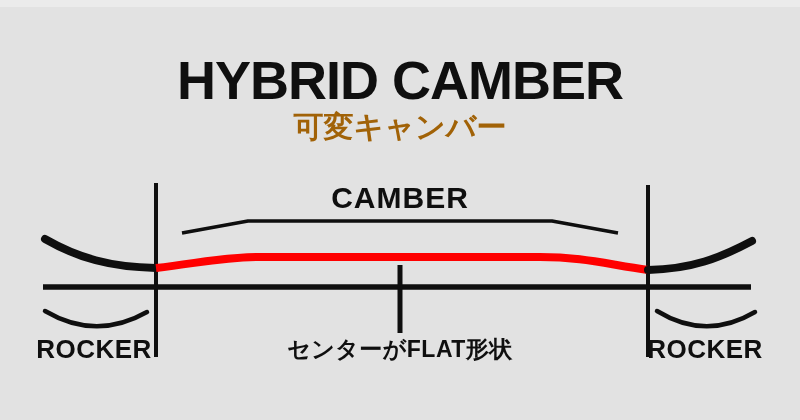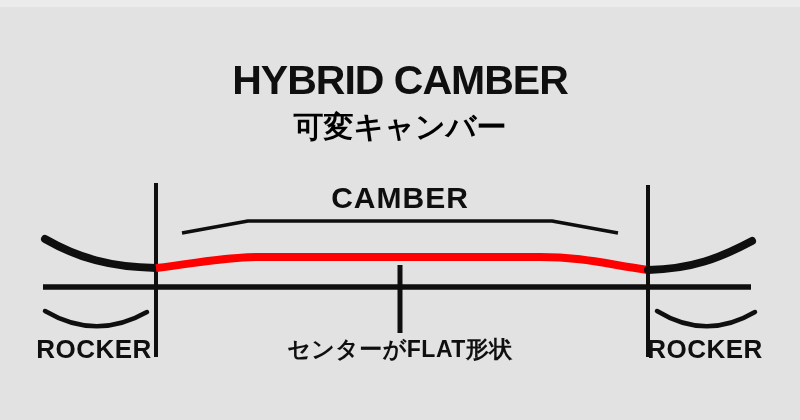--- a/index.html
+++ b/index.html
@@ -28,37 +28,37 @@
     top: 0; left: 0;
     width: 100%;
     text-align: center;
   }
   .title {
     margin: 0;
     position: absolute;
     top: 50px;
     left: 0;
     width: 100%;
-    font-size: 41px;
+    font-size: 54px;
     line-height: 60px;
     font-weight: 700;
     letter-spacing: -1px;
     color: #0f0f0f;
     white-space: nowrap;
   }
   .subtitle {
     margin: 0;
     position: absolute;
     top: 110px;
     left: 0;
     width: 100%;
     font-size: 30px;
     line-height: 34px;
     font-weight: 700;
-    color: #000000;
+    color: #a16207;
     white-space: nowrap;
   }
   svg.diagram {
     position: absolute;
     top: 0; left: 0;
     width: 800px;
     height: 420px;
   }
   svg.diagram text {
     font-family: "Liberation Sans", "DejaVu Sans", sans-serif;

